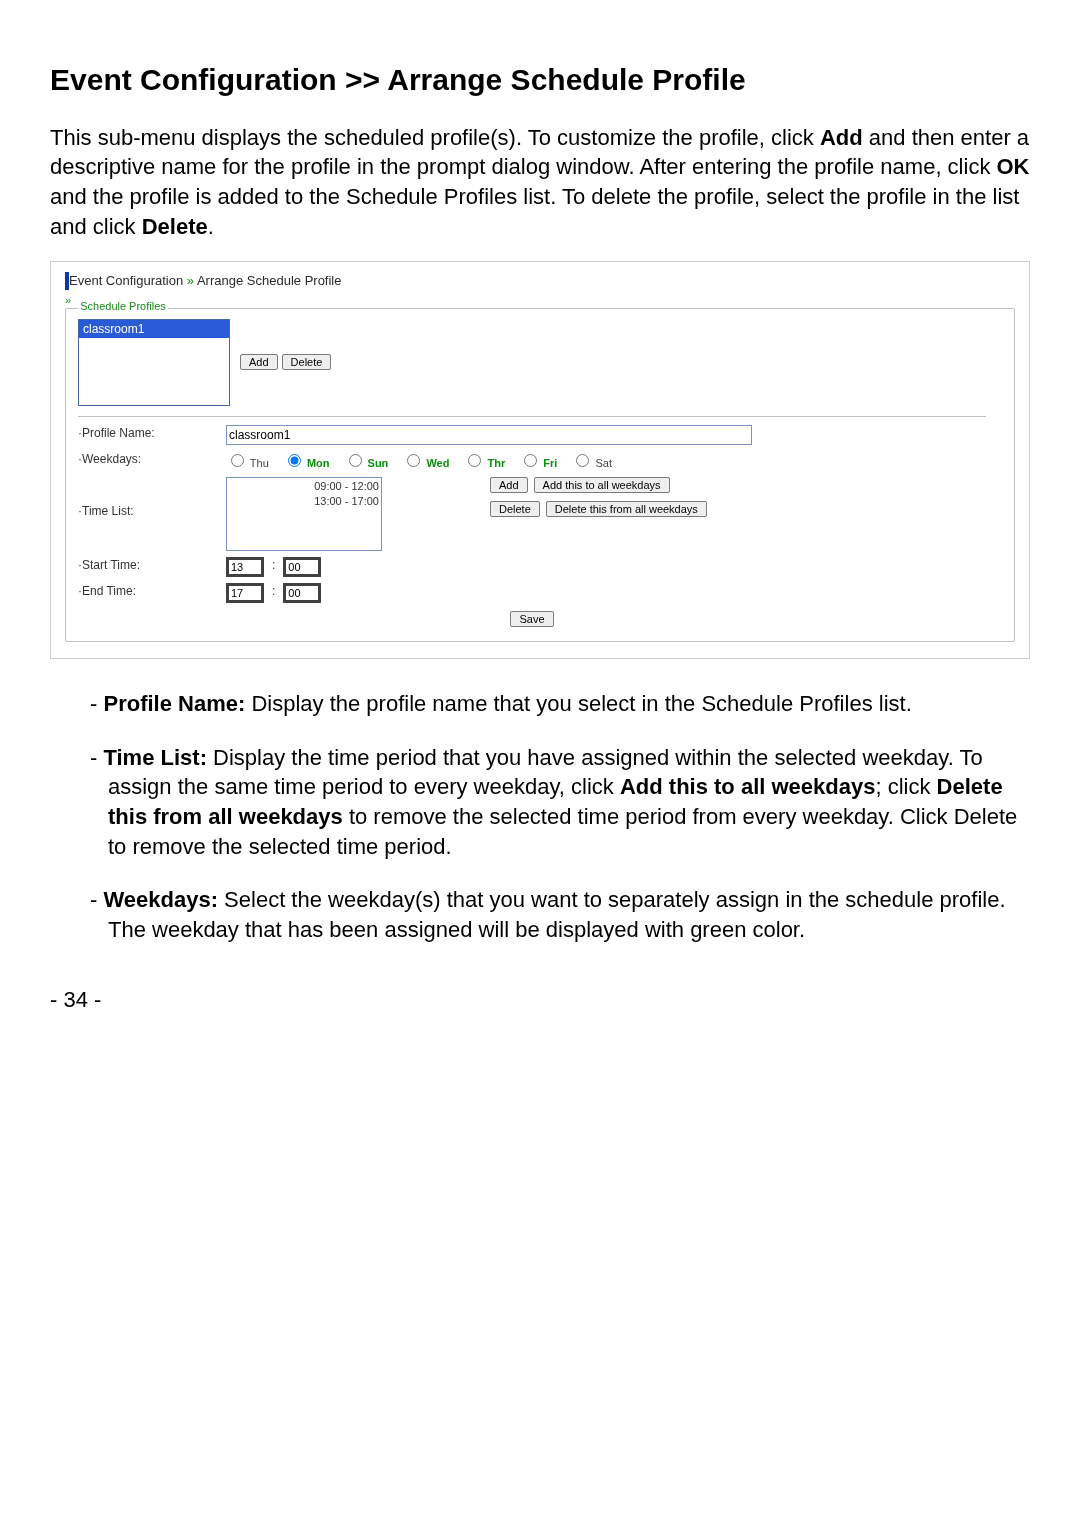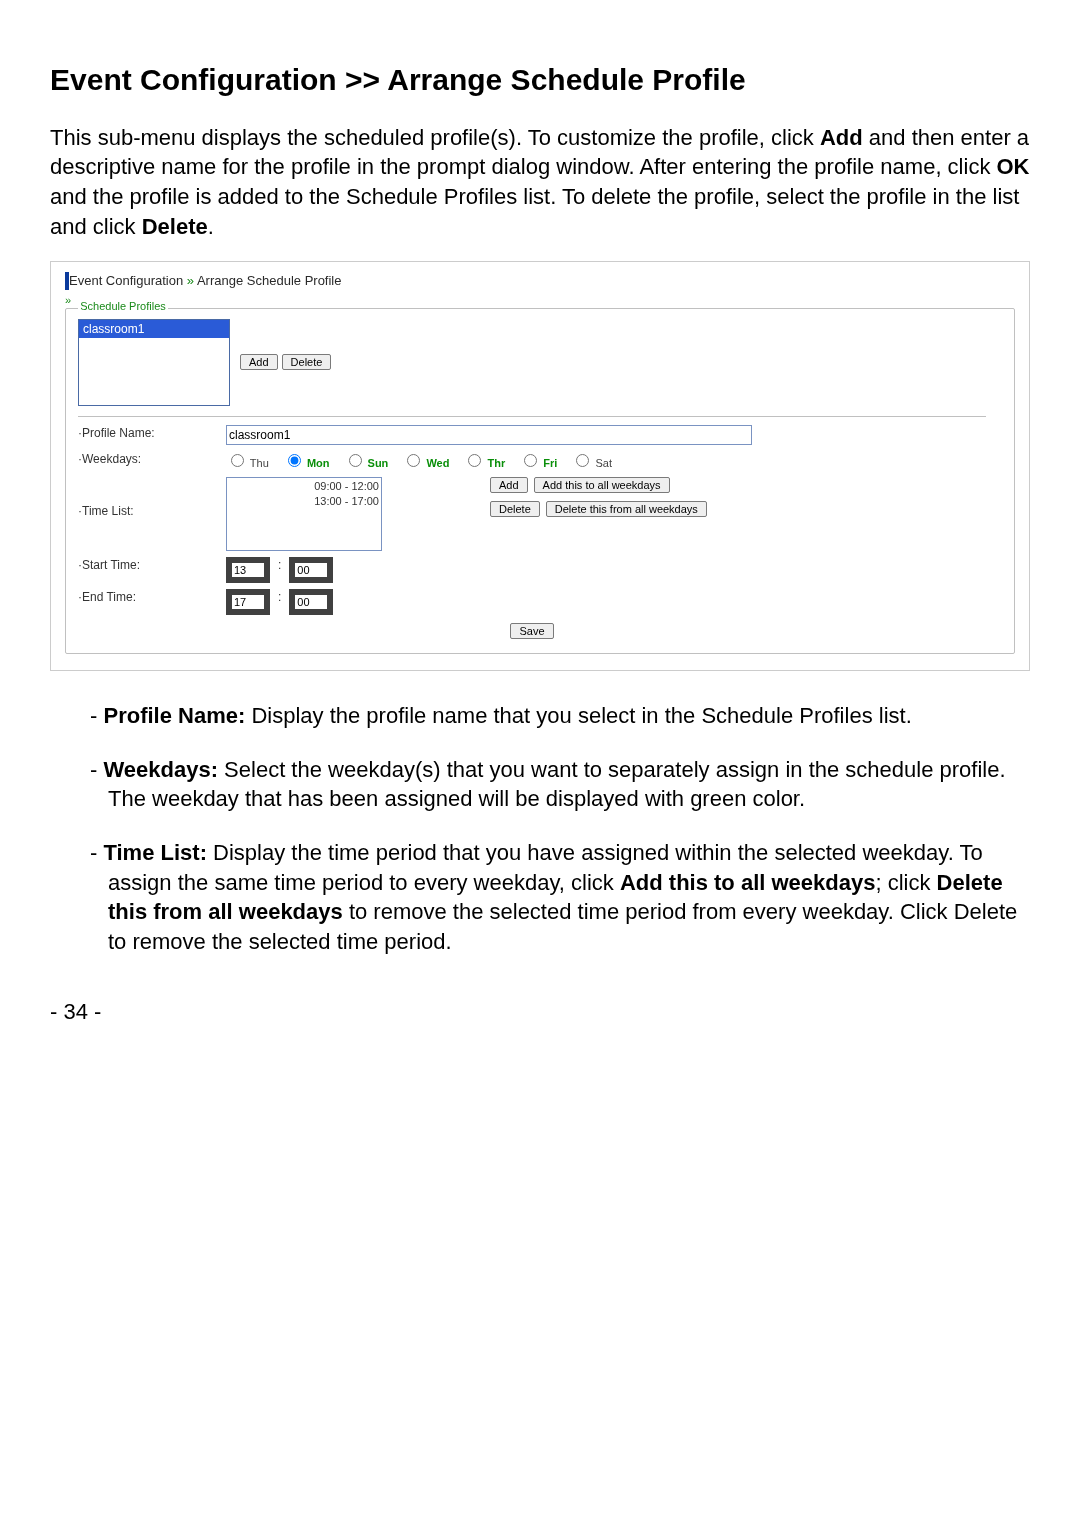--- a/index.html
+++ b/index.html
@@ -111,21 +111,21 @@
   }
   .time-buttons {
     display: flex;
     flex-direction: column;
     gap: 8px;
     margin-left: 100px;
   }
   .time-buttons .line { display: flex; gap: 6px; }
   .small-input {
     width: 28px;
-    border: 6px solid #404040;
+    border: 3px solid #404040;
     font-size: 11px;
     text-align: left;
     padding: 1px 2px;
   }
   .save-row {
     text-align: center;
     margin-top: 8px;
   }
   ul.desc {
     list-style: none;
@@ -235,20 +235,20 @@
     </div>
 
   </div>
 </div>
 
 <ul class="desc">
   <li>
     <b>Profile Name:</b><span> Display the profile name that you select in the Schedule Profiles list.</span>
   </li>
   <li>
+    <b>Time List:</b><span> Display the time period that you have assigned within the selected weekday. To assign the same time period to every weekday, click </span><b>Add this to all weekdays</b><span>; click </span><b>Delete this from all weekdays</b><span> to remove the selected time period from every weekday. Click Delete to remove the selected time period.</span>
+  </li>
+  <li>
     <b>Weekdays:</b><span> Select the weekday(s) that you want to separately assign in the schedule profile. The weekday that has been assigned will be displayed with green color.</span>
   </li>
-  <li>
-    <b>Time List:</b><span> Display the time period that you have assigned within the selected weekday. To assign the same time period to every weekday, click </span><b>Add this to all weekdays</b><span>; click </span><b>Delete this from all weekdays</b><span> to remove the selected time period from every weekday. Click Delete to remove the selected time period.</span>
-  </li>
 </ul>
 
 <div class="pagenum">- 34 -</div>
 
 </body></html>

